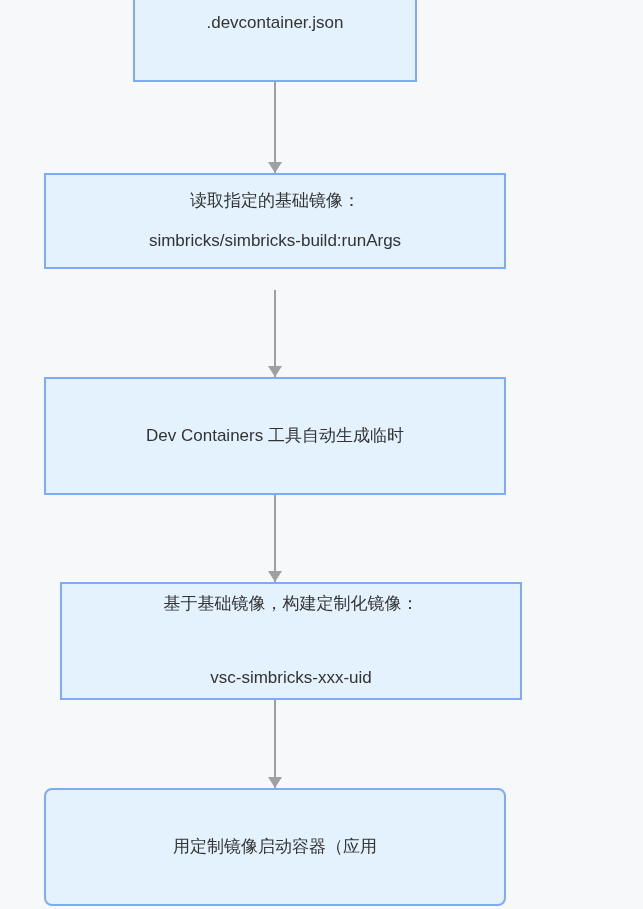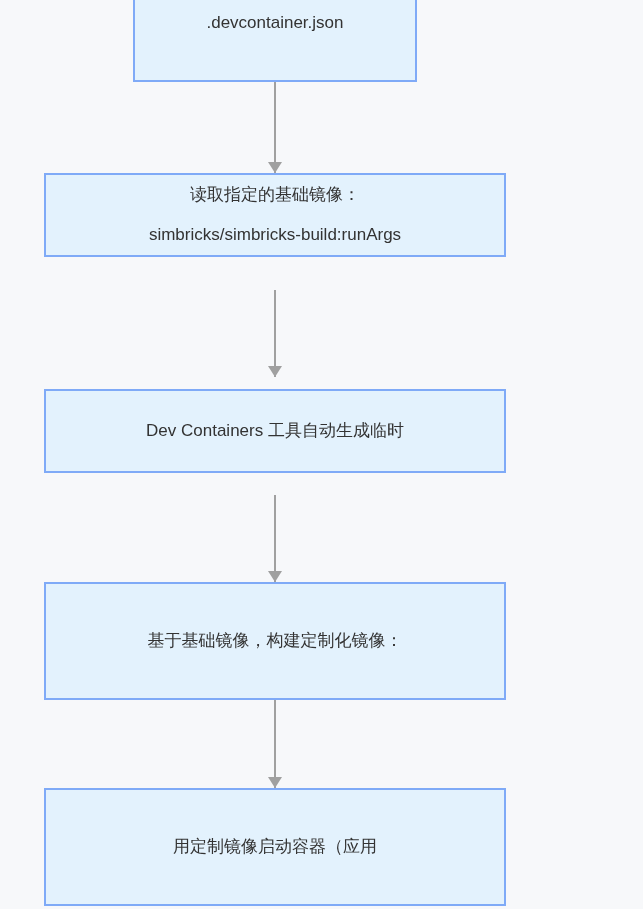--- a/index.html
+++ b/index.html
@@ -43,41 +43,43 @@
   .node-1 {
     left: 133px;
     top: -36px;
     width: 284px;
     height: 118px;
   }
   .node-2 {
     left: 44px;
     top: 173px;
     width: 462px;
-    height: 84px;
+    height: 96px;
     align-items: center;
   }
   .node-3 {
     left: 44px;
-    top: 389px;
+    top: 377px;
     width: 462px;
-    height: 84px;
+    height: 118px;
     text-align: center;
   }
   .node-4 {
-    left: 44px;
+    left: 60px;
     top: 582px;
     width: 462px;
     height: 118px;
+    justify-content: space-between;
   }
   .node-5 {
     left: 44px;
     top: 788px;
     width: 462px;
     height: 118px;
+    border-radius: 8px;
   }
 
   
   .connector {
     position: absolute;
     left: 268px;
     width: 14px;
   }
   .connector .stem {
     position: absolute;
@@ -130,20 +132,21 @@
     <span class="line">Dev Containers 工具自动生成临时</span>
   </div>
 
   <div class="connector conn-3">
     <span class="stem"></span>
     <span class="head"></span>
   </div>
 
   <div class="node node-4">
     <span class="line">基于基础镜像，构建定制化镜像：</span>
+    <span class="line">vsc-simbricks-xxx-uid</span>
   </div>
 
   <div class="connector conn-4">
     <span class="stem"></span>
     <span class="head"></span>
   </div>
 
   <div class="node node-5">
     <span class="line">用定制镜像启动容器（应用</span>
   </div>

